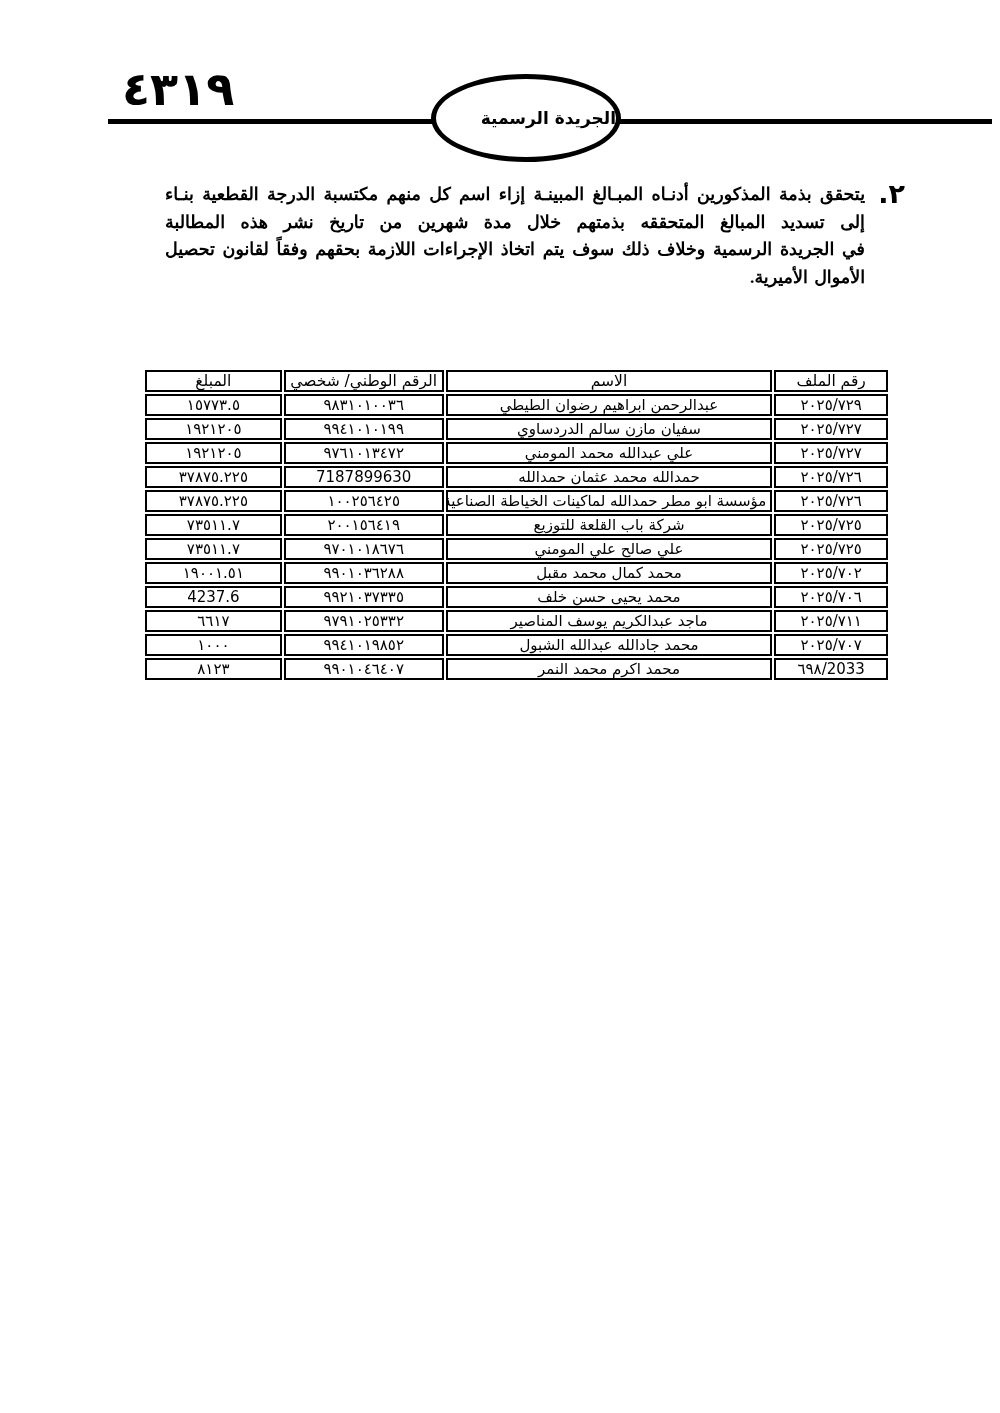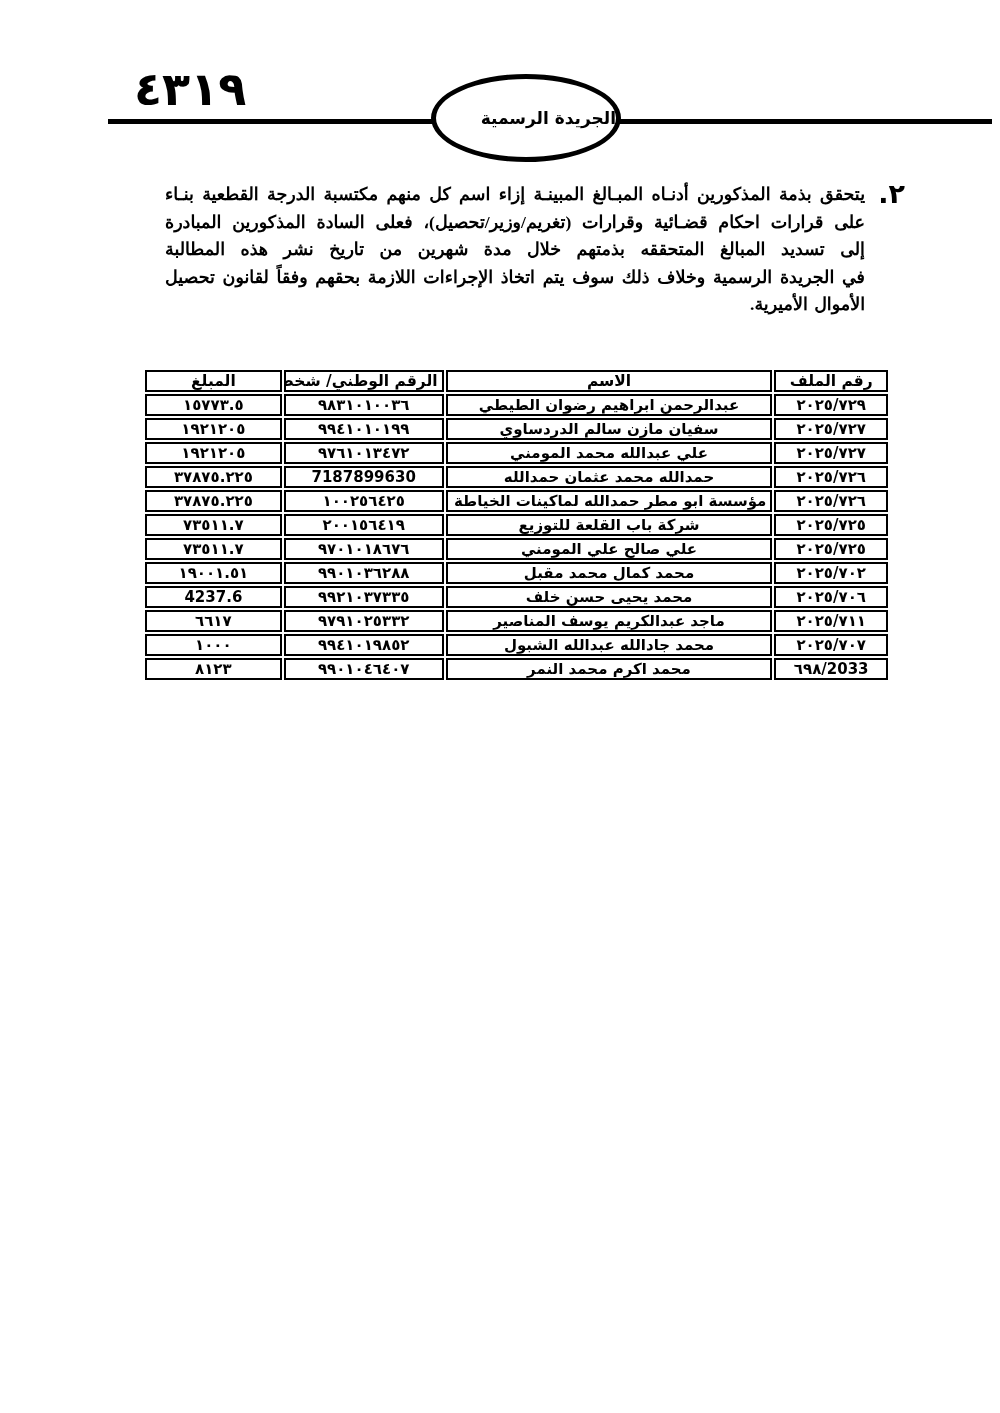--- a/index.html
+++ b/index.html
@@ -13,21 +13,20 @@
     overflow:hidden;
   }
   
   .page-number{
     position:absolute;
     left:122px;top:66px;
     font-size:46px;font-weight:bold;
     line-height:1;
     letter-spacing:2px;
     direction:rtl;
-    margin-left:12px;
   }
   .header-rule{
     position:absolute;
     left:108px;top:119px;
     width:884px;height:5px;
     background:#000;
   }
   .gazette-badge{
     position:absolute;
     left:431px;top:74px;
@@ -79,21 +78,21 @@
     border-spacing:2px;
     table-layout:fixed;
   }
   table.debtors td,table.debtors th{
     border:2px solid #000;
     box-sizing:border-box;
     height:14px;
     padding:0 4px;
     text-align:center;
     vertical-align:middle;
-    font-size:15px;font-weight:bold;
+    font-size:15px;font-weight:normal;
     background:#fff;
     overflow:hidden;
     white-space:nowrap;
   }
   table.debtors th{font-size:15.5px;}
   col.c-file{width:113px;}
   col.c-name{width:325px;}
   col.c-nid{width:159px;}
   col.c-amount{width:136px;}
 </style>
@@ -107,21 +106,20 @@
   <div class="header-rule"></div>
 
   <div class="gazette-badge">
     <span>الجريدة الرسمية</span>
   </div>
 
   <div class="notice">
     <span class="notice-number">٢.</span>
     <div id="notice-lines">
         <div class="para-line">يتحقق بذمة المذكورين أدنـاه المبـالغ المبينـة إزاء اسم كل منهم مكتسبة الدرجة القطعية بنـاء</div>
-        <div class="para-line">على قرارات احكام قضـائية وقرارات (تغريم/وزير/تحصيل)، فعلى السادة المذكورين المبادرة</div>
         <div class="para-line">إلى تسديد المبالغ المتحققه بذمتهم خلال مدة شهرين من تاريخ نشر هذه المطالبة</div>
         <div class="para-line">في الجريدة الرسمية وخلاف ذلك سوف يتم اتخاذ الإجراءات اللازمة بحقهم وفقاً لقانون تحصيل</div>
         <div class="para-line last">الأموال الأميرية.</div>
       </div>
   </div>
 
   <table class="debtors">
     <colgroup>
       <col class="c-file">
         <col class="c-name">

